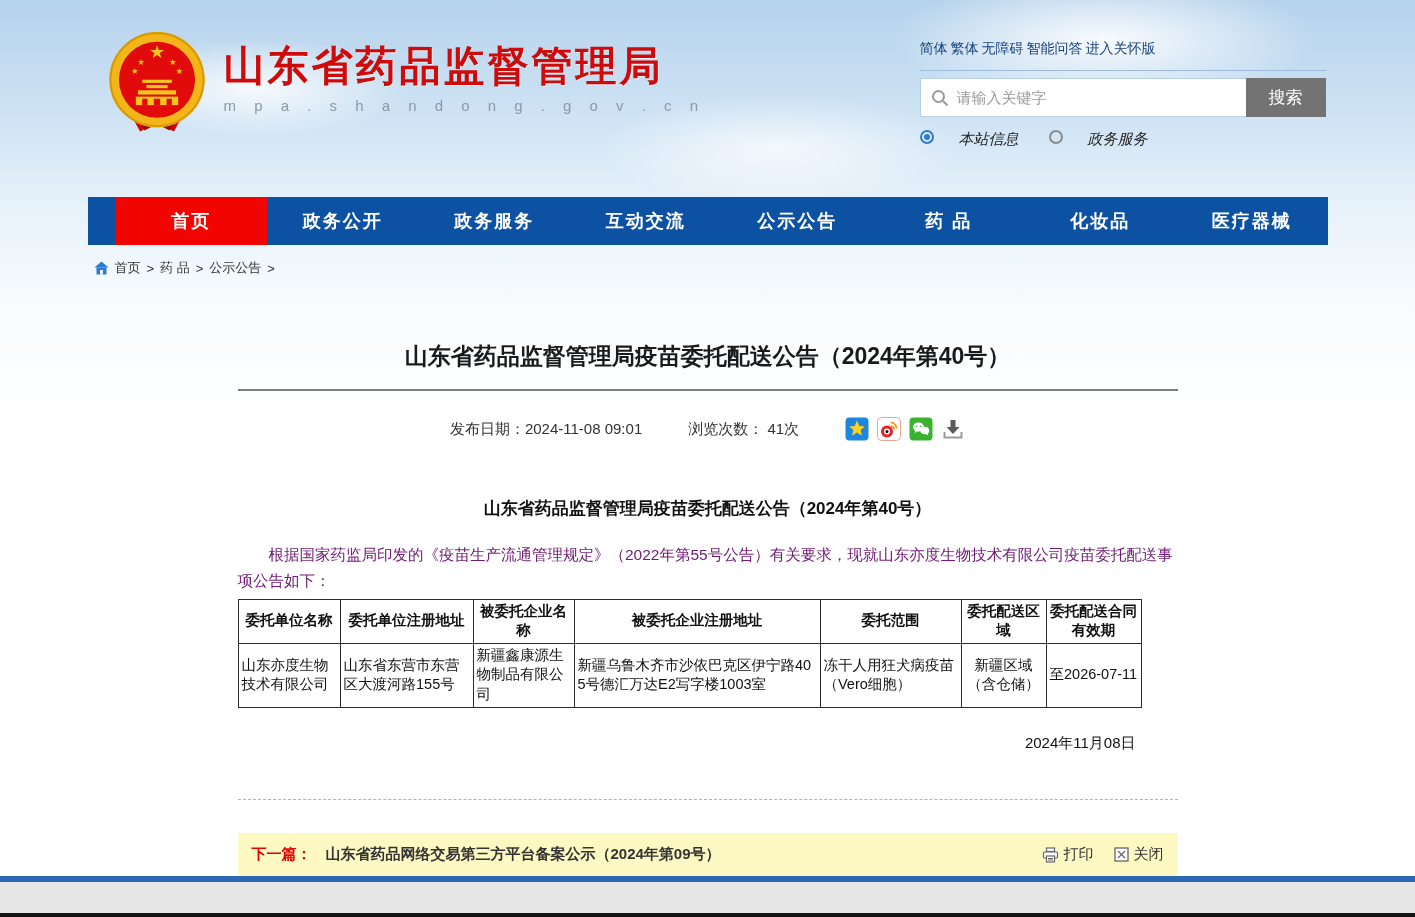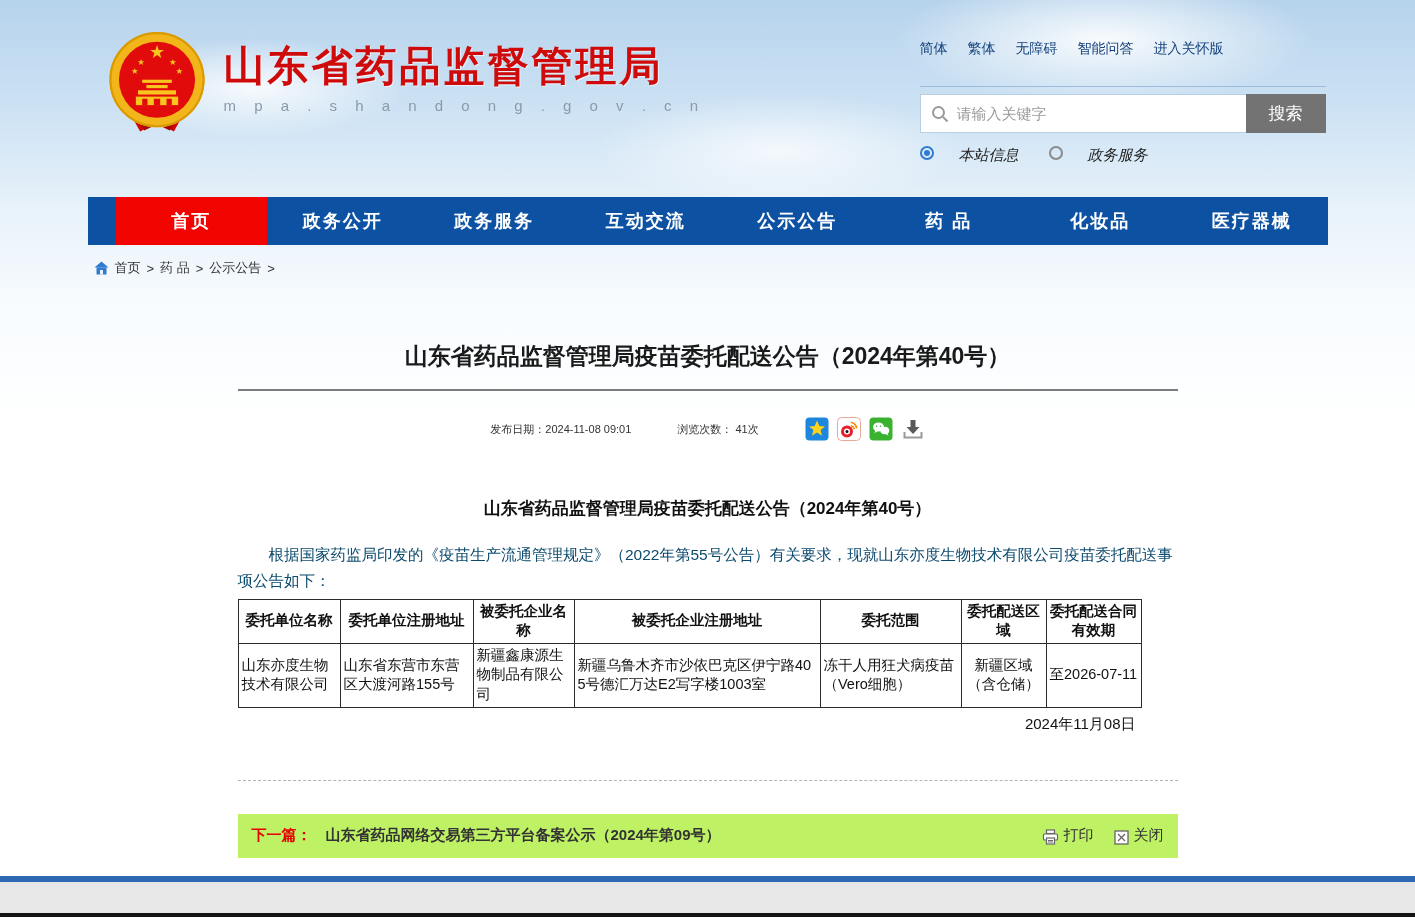--- a/index.html
+++ b/index.html
@@ -22,21 +22,21 @@
   
   .header { position:relative; height:197px; }
   .logo-block { position:absolute; left:16px; top:30px; display:flex; align-items:flex-start; }
   .emblem { width:106px; height:110px; }
   .site-text { margin-left:14px; padding-top:14px; }
   .site-name { font-size:41px; font-weight:bold; color:#cf0a0a; letter-spacing:3px; line-height:1.1;
                text-shadow:1px 1px 0 rgba(255,255,255,.6); }
   .site-url { margin-top:8px; font-size:15px; color:#8a9aa8; letter-spacing:7px; }
 
   .header-right { position:absolute; right:2px; top:40px; width:406px; }
-  .top-links { display:flex; gap:20px; font-size:14px; color:#14427c; padding-bottom:28px;
+  .top-links { display:flex; gap:3px; font-size:14px; color:#14427c; padding-bottom:12px;
                border-bottom:1px solid #9dbbdd; }
   .top-links span { cursor:pointer; white-space:nowrap; }
   .search-row { display:flex; margin-top:7px; height:39px; }
   .search-box { flex:1; display:flex; align-items:center; background:#fff;
                 border:1px solid #b9cfe4; border-right:none; padding:0 10px; }
   .search-box svg { flex:0 0 auto; margin-right:8px; }
   .search-input { border:none; outline:none; flex:1; font-size:15px; color:#333; background:transparent; }
   .search-input::placeholder { color:#9a9a9a; }
   .search-btn { width:80px; background:#737373; color:#fff; font-size:17px; border:none; cursor:pointer; }
   .scope-row { display:flex; gap:30px; margin-top:13px; font-size:15px; color:#222; align-items:center; }
@@ -56,44 +56,44 @@
   .breadcrumb { display:flex; align-items:center; gap:6px; padding:14px 0 0 6px;
                 font-size:13px; color:#333; }
   .breadcrumb .seg { cursor:pointer; }
   .breadcrumb .sep { color:#333; }
 
   
   .content { width:940px; margin:0 auto; }
   .article-title { margin-top:64px; text-align:center; font-size:23px; font-weight:bold; color:#1a1a1a; }
   .title-divider { margin-top:17px; border-bottom:2px solid #7d7d7d; }
   .meta-row { margin-top:26px; display:flex; align-items:center; justify-content:center;
-              gap:46px; font-size:11px; color:#333; }
+              gap:46px; font-size:15px; color:#333; }
   .meta-item { white-space:nowrap; }
   .share-icons { display:flex; gap:8px; align-items:center; }
   .share-icons .ic { width:24px; height:24px; cursor:pointer; }
 
   .article-subtitle { margin-top:56px; text-align:center; font-size:17px; font-weight:bold; color:#111; }
-  .article-paragraph { margin-top:22px; font-size:15.5px; line-height:1.7; color:#0c4a6e; text-indent:2em; }
+  .article-paragraph { margin-top:22px; font-size:15.5px; line-height:1.7; color:#701a75; text-indent:2em; }
 
   table.doc { border-collapse:collapse; margin-top:4px; table-layout:fixed; width:903px; }
   table.doc th, table.doc td { border:1px solid #2b2b2b; font-size:14.5px; padding:2px 3px;
                                line-height:1.35; color:#111; vertical-align:middle; word-break:break-all; }
   table.doc th { font-weight:bold; text-align:center; }
   td.c-center { text-align:center; }
 
-  .sign-date { margin-top:7px; text-align:right; padding-right:42px; font-size:15px; color:#111; }
+  .sign-date { margin-top:26px; text-align:right; padding-right:42px; font-size:15px; color:#111; }
 
   .dotted-divider { margin-top:46px; border-top:1px dashed #b3b3b3; }
 
-  .bottom-bar { margin-top:33px; height:44px; background:#bef264; display:flex; align-items:center;
+  .bottom-bar { margin-top:33px; height:44px; background:#fef9c3; display:flex; align-items:center;
                 padding:0 14px; }
   .next-label { color:#e60000; font-weight:bold; font-size:15px; white-space:nowrap; }
   .next-title { margin-left:14px; color:#333; font-weight:bold; font-size:15px; cursor:pointer; white-space:nowrap; }
   .bar-actions { margin-left:auto; display:flex; align-items:center; gap:20px; font-size:15px; color:#333; }
-  .bar-action { display:flex; align-items:flex-end; gap:5px; cursor:pointer;font-family:Liberation Mono, monospace; }
+  .bar-action { display:flex; align-items:center; gap:5px; cursor:pointer;font-family:Liberation Mono, monospace; }
 
   
   .footer { position:absolute; left:0; right:0; bottom:0; z-index:2; }
   .footer-blue { height:6px; background:#2e68b4; }
   .footer-gray { height:31px; background:#e7e7e7; }
   .footer-dark { height:4px; background:#141414; }
 </style>
 </head>
 <body>
 

